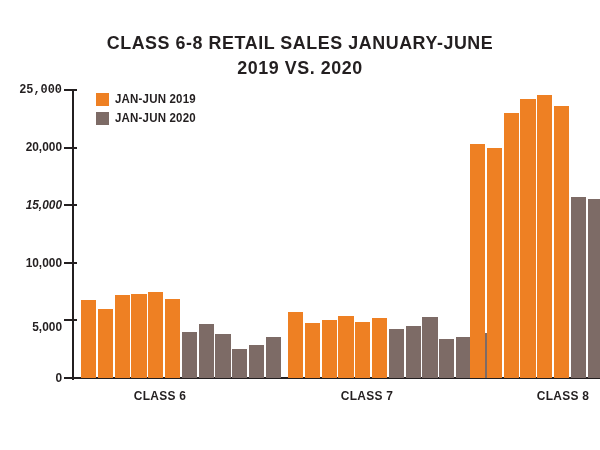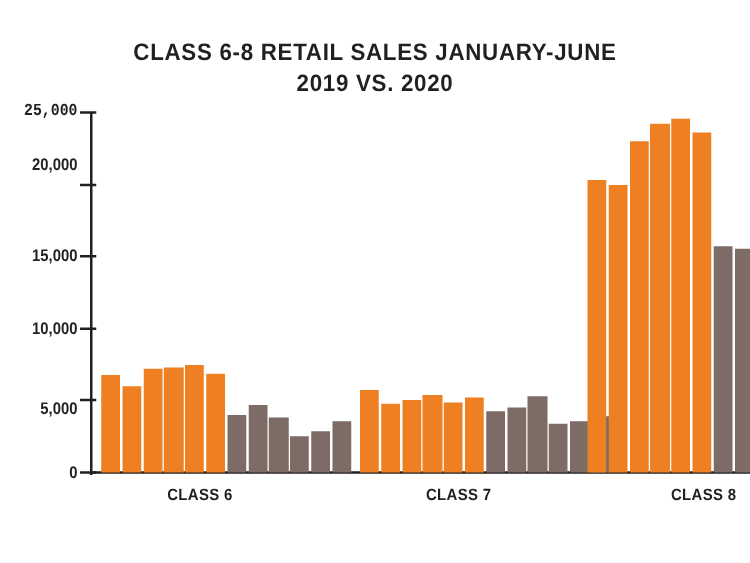--- a/index.html
+++ b/index.html
@@ -83,20 +83,30 @@
 </head>
 <body>
 
 <div id="root">
 
   <div class="title">
     <span>CLASS 6-8 RETAIL SALES JANUARY-JUNE</span>
     <span>2019 VS. 2020</span>
   </div>
 
+  <div class="legend">
+    <div class="legend-row">
+      <span class="legend-swatch s2019"></span>
+      <span class="legend-text">JAN-JUN 2019</span>
+    </div>
+    <div class="legend-row">
+      <span class="legend-swatch s2020"></span>
+      <span class="legend-text">JAN-JUN 2020</span>
+    </div>
+  </div>
 
   <div class="plot">
     <div class="yaxis"></div>
     <div class="xaxis"></div>
     <div id="ticks">
         <div class="tick" style="top: 377px;"></div>
         <div class="tick" style="top: 319.4px;"></div>
         <div class="tick" style="top: 261.8px;"></div>
         <div class="tick" style="top: 204.2px;"></div>
         <div class="tick" style="top: 146.6px;"></div>
@@ -105,24 +115,24 @@
     <div id="ylabels">
         <div class="ylabel-wrap" style="top: 370px;">
           <div class="ylabel">0</div>
         </div>
         <div class="ylabel-wrap" style="top: 319px;">
           <div class="ylabel">5,000</div>
         </div>
         <div class="ylabel-wrap" style="top: 254.8px;">
           <div class="ylabel">10,000</div>
         </div>
-        <div class="ylabel-wrap" style="top: 197.2px;">
+        <div class="ylabel-wrap" style="top: 197.2px; font-style: italic;">
           <div class="ylabel">15,000</div>
         </div>
-        <div class="ylabel-wrap" style="top: 124px;">
+        <div class="ylabel-wrap" style="top: 139px;">
           <div class="ylabel">20,000</div>
         </div>
         <div class="ylabel-wrap" style="top: 82px; font-family: Liberation Mono, monospace;">
           <div class="ylabel">25,000</div>
         </div>
       </div>
     <div id="bars">
         <div class="bar s2019" title="JAN-JUN 2019 CLASS 6 JAN: 6800" style="left: 81px; width: 15.2px; height: 78.336px;"></div>
         <div class="bar s2019" title="JAN-JUN 2019 CLASS 6 FEB: 5950" style="left: 97.8px; width: 15.2px; height: 68.544px;"></div>
         <div class="bar s2019" title="JAN-JUN 2019 CLASS 6 MAR: 7200" style="left: 114.6px; width: 15.2px; height: 82.944px;"></div>

